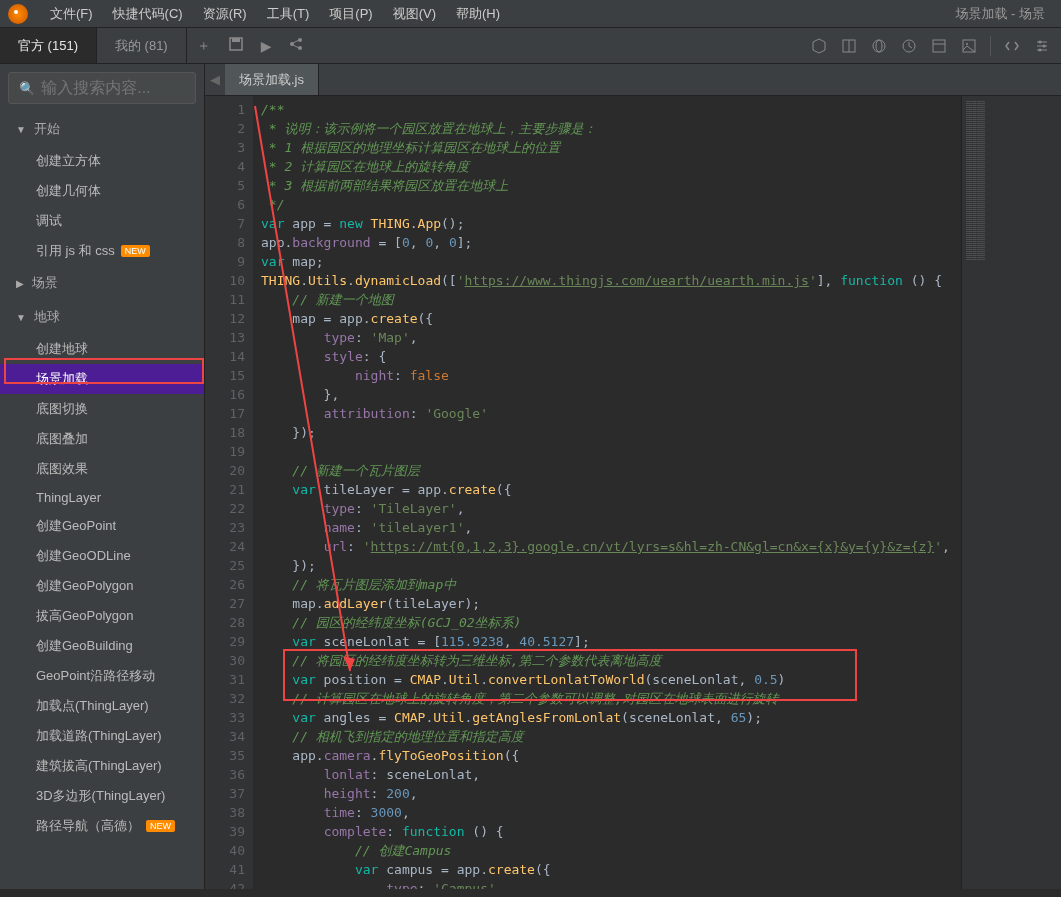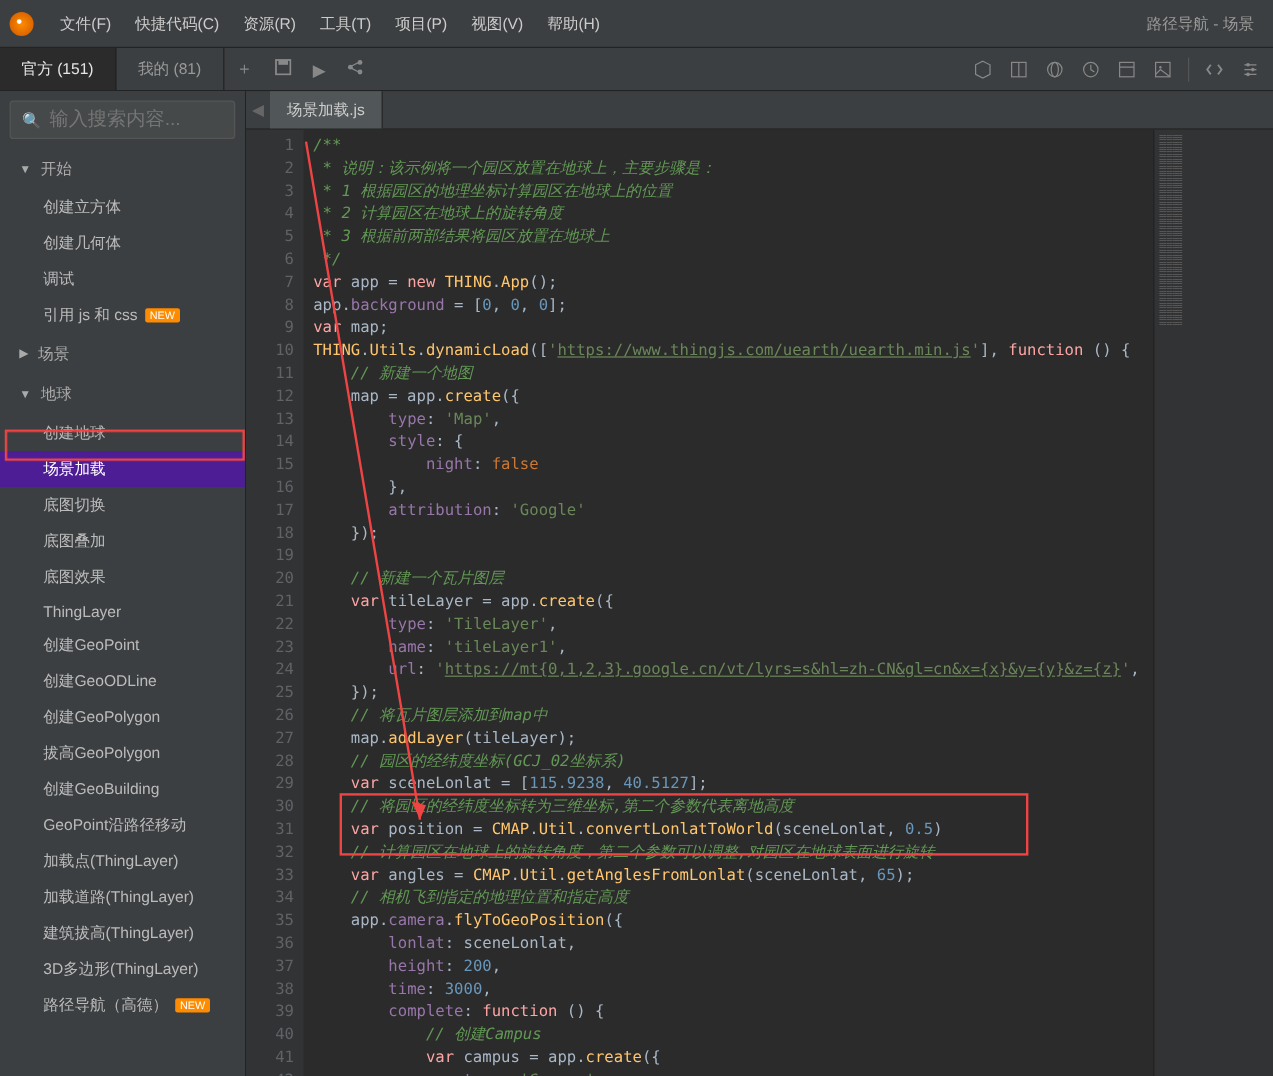--- a/index.html
+++ b/index.html
@@ -1,17 +1,17 @@
 <!DOCTYPE html>
 <html><head>
 <meta charset="utf-8">
 <style>
 * { margin: 0; padding: 0; box-sizing: border-box; }
 body { font-family: "Microsoft YaHei", sans-serif; background: #2b2b2b; color: #ccc; font-size: 13px; overflow: hidden; width: 1061px; height: 897px; }
-.menubar { height: 40px; background: #3c3f41; display: flex; align-items: center; padding: 0 8px; border-bottom: 1px solid #222; }
+.menubar { height: 28px; background: #3c3f41; display: flex; align-items: center; padding: 0 8px; border-bottom: 1px solid #222; }
 .logo { width: 20px; height: 20px; background: radial-gradient(circle, #ff8c00, #cc5500); border-radius: 50%; margin-right: 12px; position: relative; }
 .logo::after { content: ''; position: absolute; top: 6px; left: 6px; width: 4px; height: 4px; background: #fff; border-radius: 50%; }
 .menu-item { padding: 0 10px; cursor: pointer; color: #ccc; }
 .menu-spacer { flex: 1; }
 .title-text { color: #999; margin-right: 8px; }
 .toolbar { height: 36px; background: #3c3f41; display: flex; align-items: center; border-bottom: 1px solid #222; }
 .tabs-left { display: flex; height: 100%; }
 .tab { padding: 0 18px; display: flex; align-items: center; cursor: pointer; color: #999; border-right: 1px solid #222; }
 .tab.active { background: #2b2b2b; color: #e5e5e5; }
 .toolbar-icons { display: flex; align-items: center; padding: 0 10px; gap: 18px; }
@@ -30,21 +30,21 @@
 .editor-area { flex: 1; display: flex; flex-direction: column; position: relative; }
 .editor-tabs { height: 32px; background: #3c3f41; display: flex; align-items: center; border-bottom: 1px solid #222; }
 .editor-tab-nav { width: 20px; text-align: center; color: #666; cursor: pointer; }
 .editor-tab { padding: 0 14px; height: 100%; display: flex; align-items: center; background: #515658; color: #ccc; border-right: 1px solid #222; }
 .code-container { flex: 1; display: flex; overflow: hidden; background: #2b2b2b; position: relative; }
 .gutter { width: 48px; background: #313335; text-align: right; padding: 4px 8px 4px 0; color: #606366; font-family: Consolas, monospace; font-size: 13px; line-height: 19px; }
 .code { flex: 1; padding: 4px 8px; font-family: Consolas, monospace; font-size: 13px; line-height: 19px; white-space: pre; color: #a9b7c6; overflow: hidden; }
 .minimap { width: 100px; background: #313335; border-left: 1px solid #222; padding: 4px; }
 .minimap-content { font-size: 2px; line-height: 2px; color: #666; white-space: pre; overflow: hidden; }
 .c-comment { color: #629755; font-style: italic; }
-.c-keyword { color: #fca5a5; }
+.c-keyword { color: #14b8a6; }
 .c-string { color: #6a8759; }
 .c-number { color: #6897bb; }
 .c-class { color: #ffc66d; }
 .c-prop { color: #9876aa; }
 .c-func { color: #ffc66d; }
 .c-bool { color: #cc7832; }
 .c-underline { text-decoration: underline; }
 .line { height: 19px; }
 .red-box { position: absolute; border: 2px solid #e44; pointer-events: none; }
 .red-arrow { position: absolute; pointer-events: none; }
@@ -58,21 +58,21 @@
   <div id="menu-items" style="display: flex;">
       <span class="menu-item">文件(F)</span>
       <span class="menu-item">快捷代码(C)</span>
       <span class="menu-item">资源(R)</span>
       <span class="menu-item">工具(T)</span>
       <span class="menu-item">项目(P)</span>
       <span class="menu-item">视图(V)</span>
       <span class="menu-item">帮助(H)</span>
     </div>
   <div class="menu-spacer"></div>
-  <span class="title-text">路径导航 - 场景</span>
+  <span class="title-text">场景加载 - 场景</span>
 </div>
 
 <div class="toolbar">
   <div class="tabs-left">
     <div class="tab active">官方 (151)</div>
     <div class="tab">我的 (81)</div>
   </div>
   <div class="toolbar-icons">
     <span class="toolbar-icon">＋</span>
     <span class="toolbar-icon"><svg width="14" height="14" viewBox="0 0 14 14">

